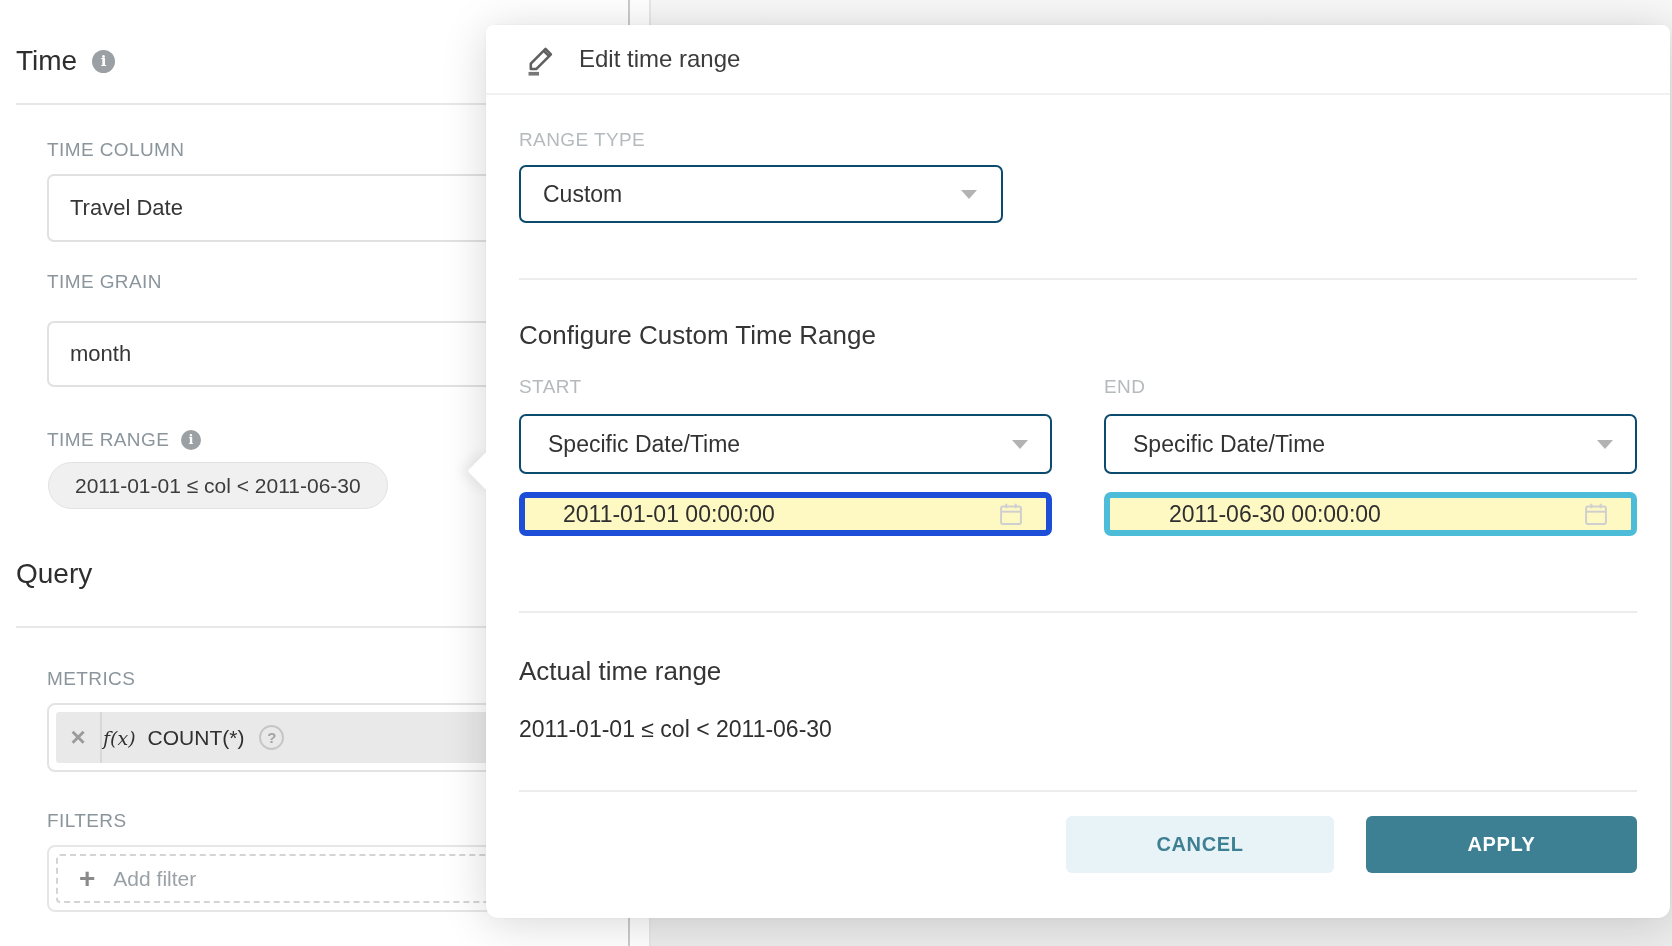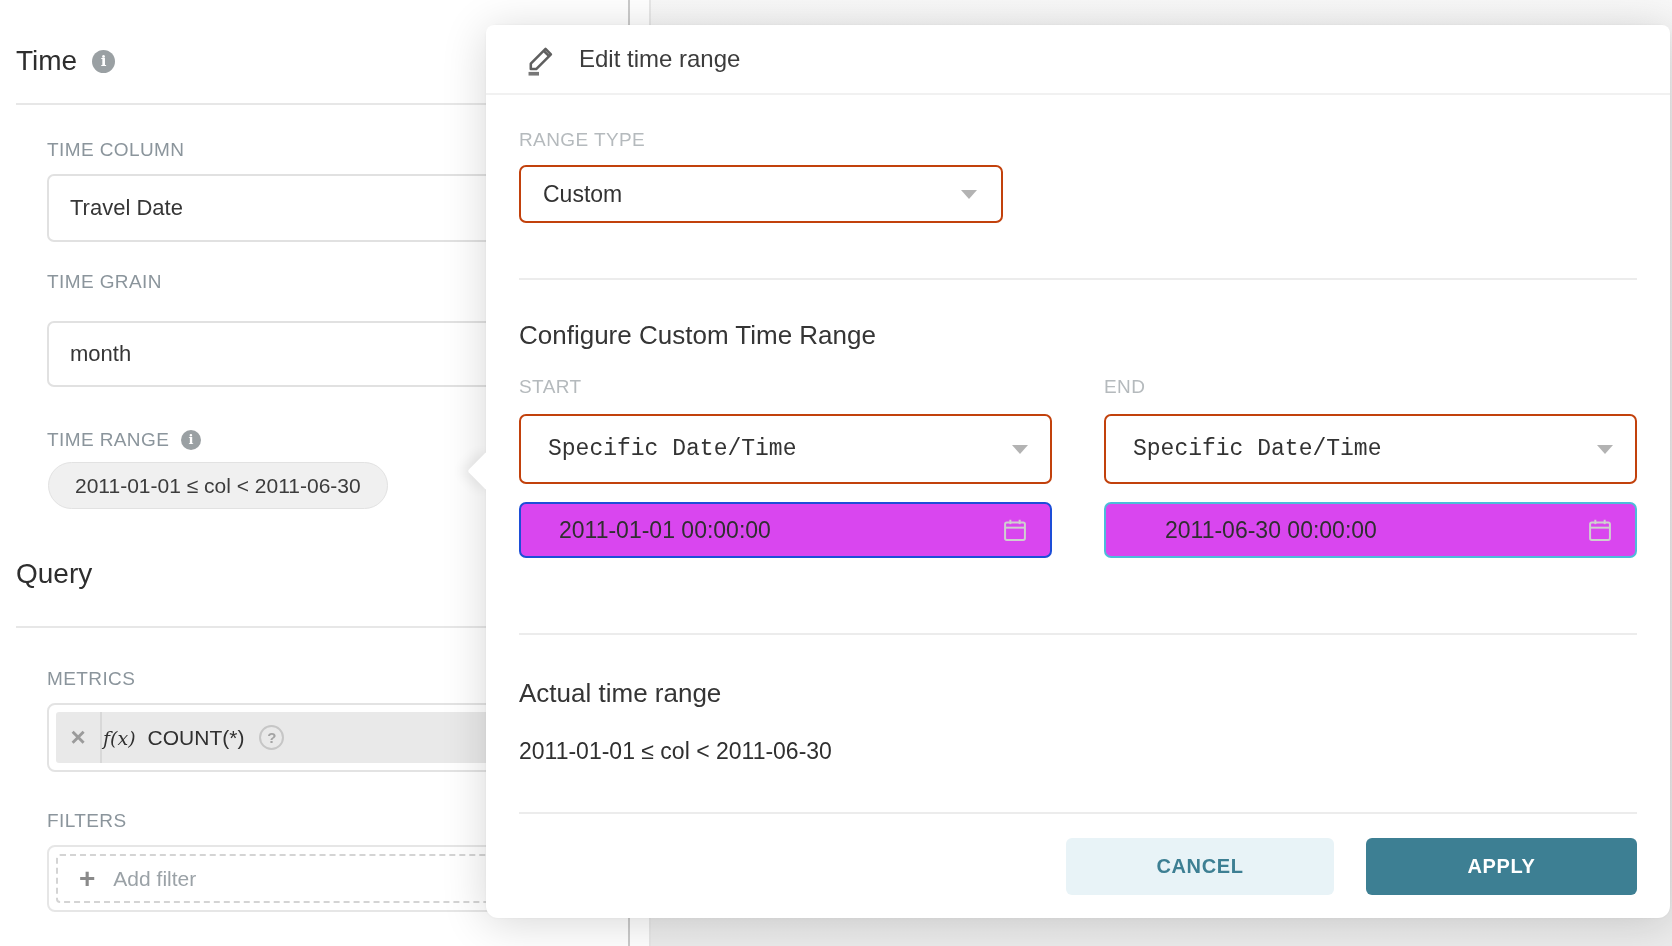--- a/index.html
+++ b/index.html
@@ -82,39 +82,39 @@
   }
   .popover-header {
     height:70px; display:flex; align-items:center; padding-left:38px; gap:21px;
     border-bottom:2px solid #f1f1f1; position:relative; background:#fff; border-radius:8px 8px 0 0;
   }
   .popover-title { font-size:24px; color:#3c3c3c; }
   .popover-body { padding:0 33px; position:relative; background:#fff; border-radius:0 0 8px 8px; }
   .modal-label { font-size:19px; color:#b5babd; letter-spacing:0.4px; line-height:22px; }
   .range-type-label { margin-top:34px; }
   .dd-select {
-    border:2px solid #c2410c; border-radius:7px; background:#fff;
+    border:2px solid #0c4a6e; border-radius:7px; background:#fff;
     display:flex; align-items:center; justify-content:space-between;
     font-size:23px; color:#333;
   }
   .custom-select { margin-top:14px; width:484px; height:58px; padding:0 24px 0 22px; }
   .caret-down {
     width:0; height:0; border-left:8px solid transparent; border-right:8px solid transparent;
     border-top:9px solid #b3b3b3; flex:0 0 auto;
   }
   .hr { height:2px; background:#ececec; }
   .hr1 { margin-top:55px; }
   .section-heading { font-size:26px; font-weight:400; color:#353535; line-height:30px; }
   .configure-heading { margin-top:40px; }
   .cols { display:flex; gap:52px; margin-top:26px; }
   .col { flex:1; min-width:0; }
-  .type-select { margin-top:16px; height:70px; padding:0 22px 0 27px;font-family:Liberation Mono, monospace; }
+  .type-select { margin-top:16px; height:60px; padding:0 22px 0 27px; }
   .date-input-wrap {
-    margin-top:18px; height:56px; border:2px solid #1d4ed8; border-radius:7px;
-    display:flex; align-items:center; padding-right:21px; background:#d946ef;
+    margin-top:18px; height:44px; border:6px solid #1d4ed8; border-radius:7px;
+    display:flex; align-items:center; padding-right:21px; background:#fef9c3;
   }
   .date-input-wrap.focused { border-color:#4dbcd9;padding-left:21px; }
   .date-input {
     flex:1; min-width:0; border:none; outline:none; background:transparent;
     font-family:inherit; font-size:23px; color:#2f2f2f; padding-left:38px; height:100%;
   }
   .cal-icon { flex:0 0 auto; display:flex; }
   .hr2 { margin-top:75px; }
   .actual-heading { margin-top:43px; }
   .actual-value { margin-top:30px; font-size:23px; color:#2f2f2f; line-height:27px; }

